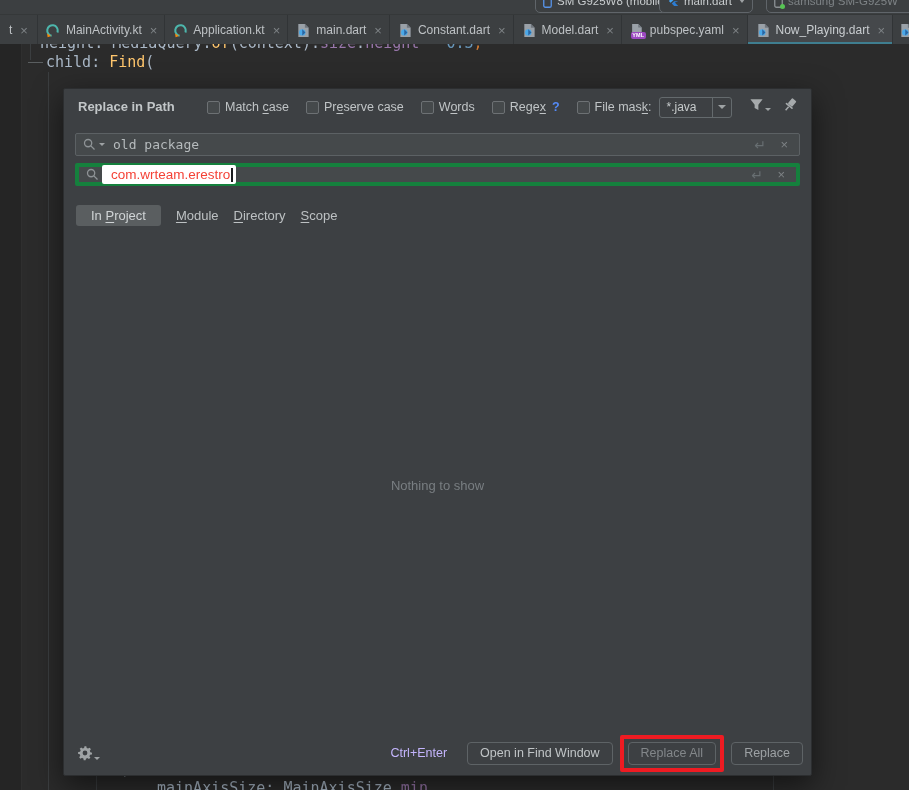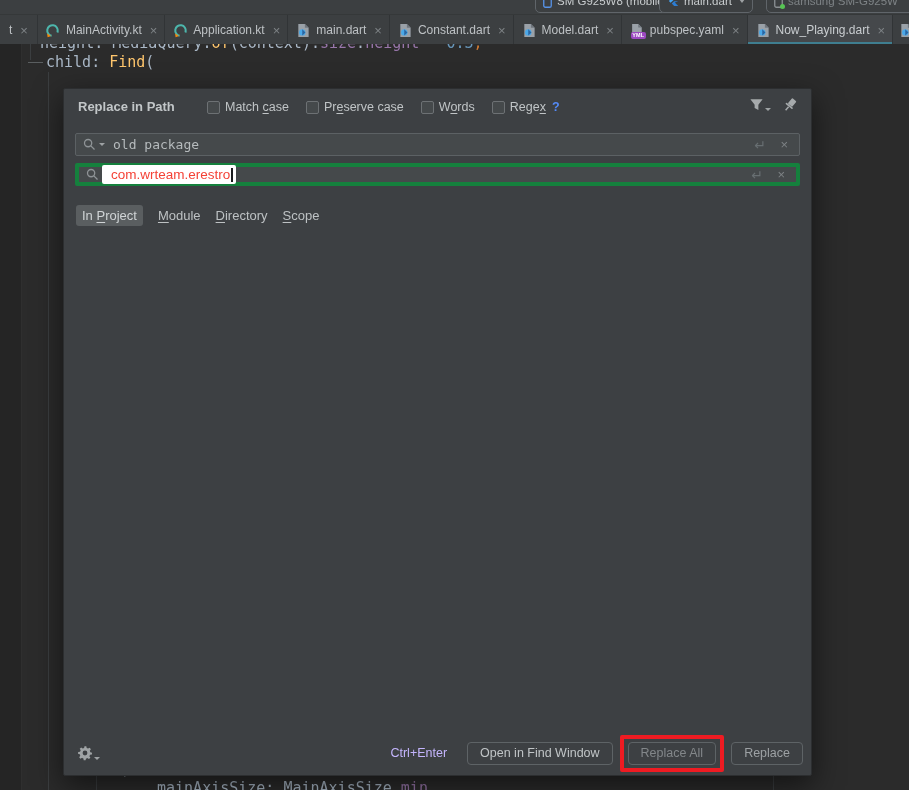--- a/index.html
+++ b/index.html
@@ -64,21 +64,21 @@
   .mag{display:flex;align-items:center;margin-left:7px;gap:2px;flex:none;}
   .qtext{font-family:"DejaVu Sans Mono","Liberation Mono",monospace;font-size:13px;color:#b6bbbd;margin-left:8px;}
   .fld-enter{position:absolute;right:33px;color:#676e71;font-size:14px;line-height:1;}
   .fld-clear{position:absolute;right:11px;color:#7d8285;font-size:13px;line-height:1;}
   .sel-pill{background:#ffffff;border-radius:2px;margin-left:3px;padding:2px 3px 2px 9px;display:flex;align-items:center;}
   .sel-text{color:#f44236;font-size:13.5px;}
   .caret{width:2px;height:14px;background:#1a1c1e;margin-left:1px;}
 
   .scopes{position:absolute;left:12px;top:116px;display:flex;align-items:center;gap:15px;
           font-size:13px;color:#bdc1c3;}
-  .chip{background:#5a5e60;border-radius:3px;padding:3px 6px;color:#d0d4d6;text-align:right;}
+  .chip{background:#5a5e60;border-radius:3px;padding:3px 15px;color:#d0d4d6;text-align:right;}
 
   .empty-msg{position:absolute;left:0;right:0;top:389px;text-align:center;color:#797e82;font-size:13px;}
 
   .dlg-footer{position:absolute;left:0;right:0;bottom:5px;height:34px;display:flex;align-items:center;
               padding:0 8px 0 13px;}
   .gear-wrap{display:flex;align-items:flex-end;}
   .spacer{flex:1;}
   .hint{color:#c4b5fd;font-size:12.5px;margin-right:13px;}
   .btn{height:23px;padding:0 12px;border:1px solid #5e6366;border-radius:4px;background:transparent;
        color:#c1c5c7;font-size:12.5px;display:flex;align-items:center;margin-left:7px;box-sizing:border-box;
@@ -252,20 +252,30 @@
       </div>
       <div class="opt">
         <span class="cb"></span>
         <span>W<u>o</u>rds</span>
       </div>
       <div class="opt">
         <span class="cb"></span>
         <span>Rege<u>x</u></span>
         <span class="help">?</span>
       </div>
+      <div class="opt">
+        <span class="cb"></span>
+        <span>File mas<u>k</u>:</span>
+        <div class="combo">
+          <span class="combo-text">*.java</span>
+          <span class="combo-arrow">
+              <span class="tri"></span>
+            </span>
+        </div>
+      </div>
     </div>
 
     <div class="hdr-icon" style="right:40px;">
       <svg width="15" height="15" viewBox="0 0 16 16">
           <path d="M1.5 2.5h13L10 8.2v5.6l-4-2V8.2z" fill="#a6aaac"></path>
         </svg>
       <span class="mini-dd"></span>
     </div>
     <div class="hdr-icon" style="right:13px;">
       <svg width="16" height="16" viewBox="0 0 16 16">
@@ -305,20 +315,21 @@
       <span class="fld-clear">×</span>
     </div>
 
     <div class="scopes">
       <span class="chip">In <u>P</u>roject</span>
       <span><u>M</u>odule</span>
       <span><u>D</u>irectory</span>
       <span><u>S</u>cope</span>
     </div>
 
+    <div class="empty-msg">Nothing to show</div>
 
     <div class="dlg-footer">
       <span class="gear-wrap">
         <svg width="16" height="16" viewBox="0 0 16 16">
           <path fill="#a0a4a6" fill-rule="evenodd" d="M9.3 1.2l.4 1.8c.5.1.9.3 1.3.6l1.7-.8 1.2 1.5-1.1 1.5c.2.4.4.9.5 1.4l1.8.5-.2 1.9-1.9.2c-.1.5-.3 1-.6 1.4l1 1.6-1.5 1.2-1.5-1.1c-.4.3-.9.5-1.4.6l-.4 1.8-1.9-.1-.3-1.8c-.5-.1-.9-.3-1.3-.6l-1.7.9-1.2-1.5 1.1-1.5c-.3-.4-.4-.9-.5-1.4l-1.8-.5.2-1.9 1.9-.2c.1-.5.3-1 .6-1.4l-1-1.6 1.5-1.2 1.5 1.1c.4-.3.9-.5 1.4-.6l.4-1.8zM8 5.6A2.4 2.4 0 1 0 8 10.4 2.4 2.4 0 0 0 8 5.6z"></path>
         </svg>
         <span class="mini-dd"></span>
       </span>
       <span class="spacer"></span>
       <span class="hint">Ctrl+Enter</span>

